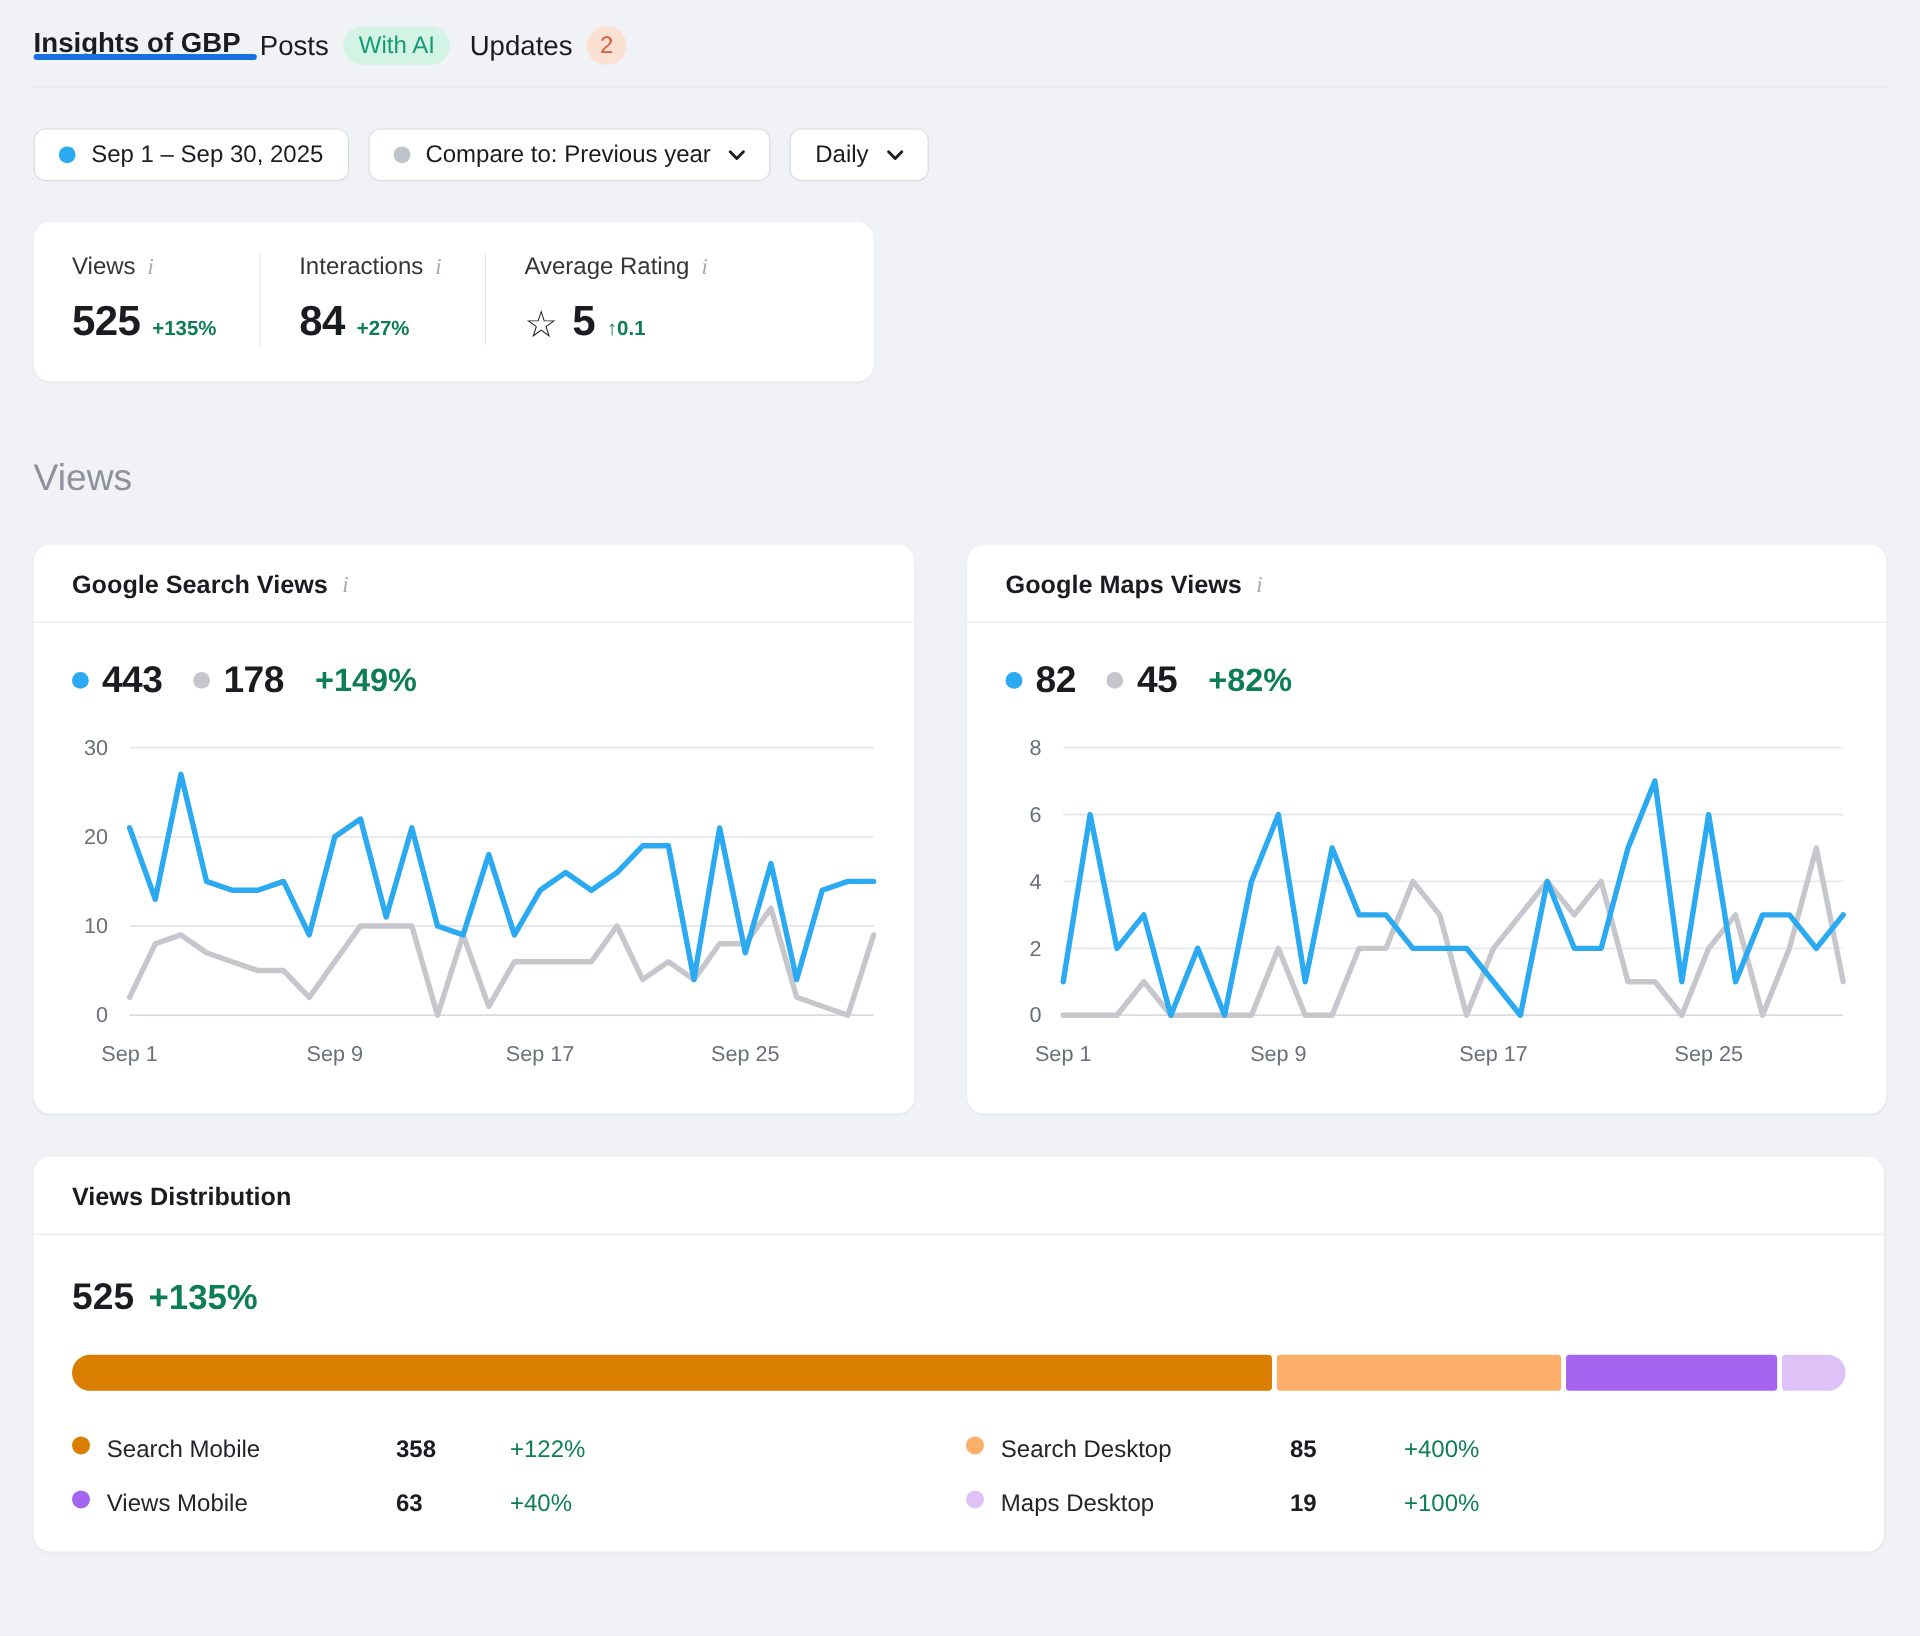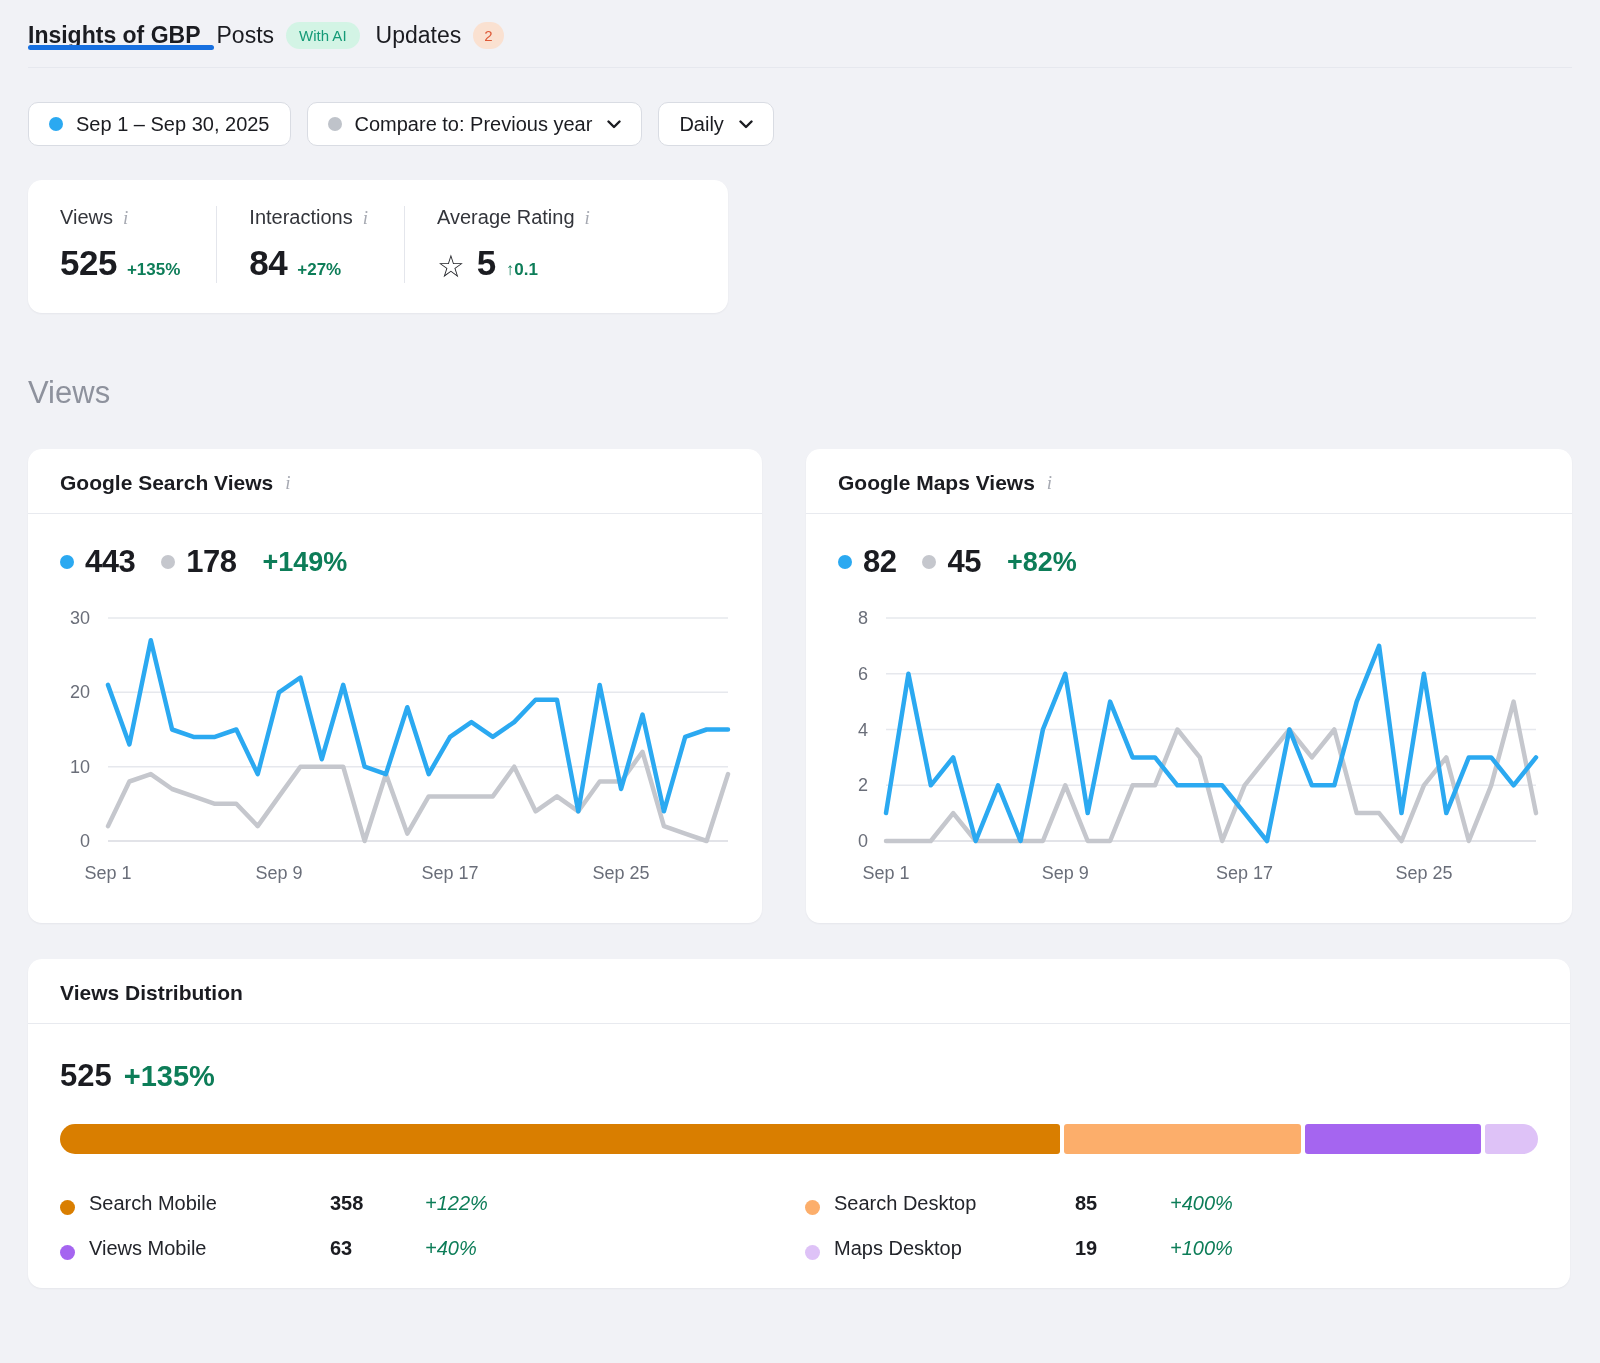--- a/index.html
+++ b/index.html
@@ -10,21 +10,21 @@
     color:#1B1C21;
     overflow:hidden;
   }
   .page { padding:22px 28px 0 28px; }
 
   
   .tabbar { position:relative; display:flex; align-items:flex-start; gap:16px; border-bottom:1px solid #E6E8EE; padding-bottom:18px; }
   .tab { font-size:23px; display:flex; align-items:center; gap:12px; cursor:pointer; }
   .tab.active { font-weight:700; position:relative; }
   .tab-underline { position:absolute; left:0; bottom:-1px; height:5px; width:186px; border-radius:3px; background:#1770E0; }
-  .pill { font-size:15px; border-radius:999px; padding:6px 13px; line-height:1; }
+  .pill { font-size:20px; border-radius:999px; padding:6px 13px; line-height:1; }
   .pill.ai { background:#D3F4E5; color:#159A77; }
   .pill.count { background:#FAE1D1; color:#DE5937; padding:6px 11px; }
 
   
   .chips { display:flex; gap:16px; margin-top:34px; }
   .chip { display:flex; align-items:center; gap:13px; background:#FFFFFF; border:1px solid #D9DCE3; border-radius:10px; height:44px; padding:0 20px; font-size:20px; cursor:pointer; }
   .dot { width:14px; height:14px; border-radius:50%; flex:none; }
   .chev { width:14px; height:9px; flex:none; margin-left:2px; }
 
   
@@ -61,24 +61,24 @@
   .dist-big-row { display:flex; align-items:baseline; gap:12px; margin:34px 0 0 32px; }
   .dist-big { font-size:31px; font-weight:700; }
   .dist-big-delta { font-size:29px; font-weight:700; color:#0D7D58; }
   .dist-bar { display:flex; gap:4px; height:30px; margin:30px 32px 0 32px; }
   .dist-seg { border-radius:3px; }
   .dist-seg:first-child { border-top-left-radius:15px; border-bottom-left-radius:15px; }
   .dist-seg:last-child { border-top-right-radius:15px; border-bottom-right-radius:15px; }
   .legend { display:grid; grid-template-columns:745px auto; margin:38px 0 0 32px; row-gap:0; }
   .legend-col { display:flex; flex-direction:column; gap:22px; }
   .legend-row { display:grid; grid-template-columns:270px 80px auto; align-items:center; font-size:20px; }
-  .legend-name { display:flex; align-items:flex-end; gap:14px; color:#23252B; }
+  .legend-name { display:flex; align-items:flex-start; gap:14px; color:#23252B; }
   .legend-dot { width:15px; height:15px; border-radius:50%; flex:none; }
   .legend-val { font-weight:700; }
-  .legend-delta { color:#0D7D58; margin-left:15px;font-style:italic; }
+  .legend-delta { color:#0D7D58; margin-left:15px; }
 
   svg text { font-family:"Liberation Sans","DejaVu Sans",sans-serif; }
 </style>
 </head>
 <body>
 
 <div class="page">
 
   <div class="tabbar">
     <div class="tab active">

